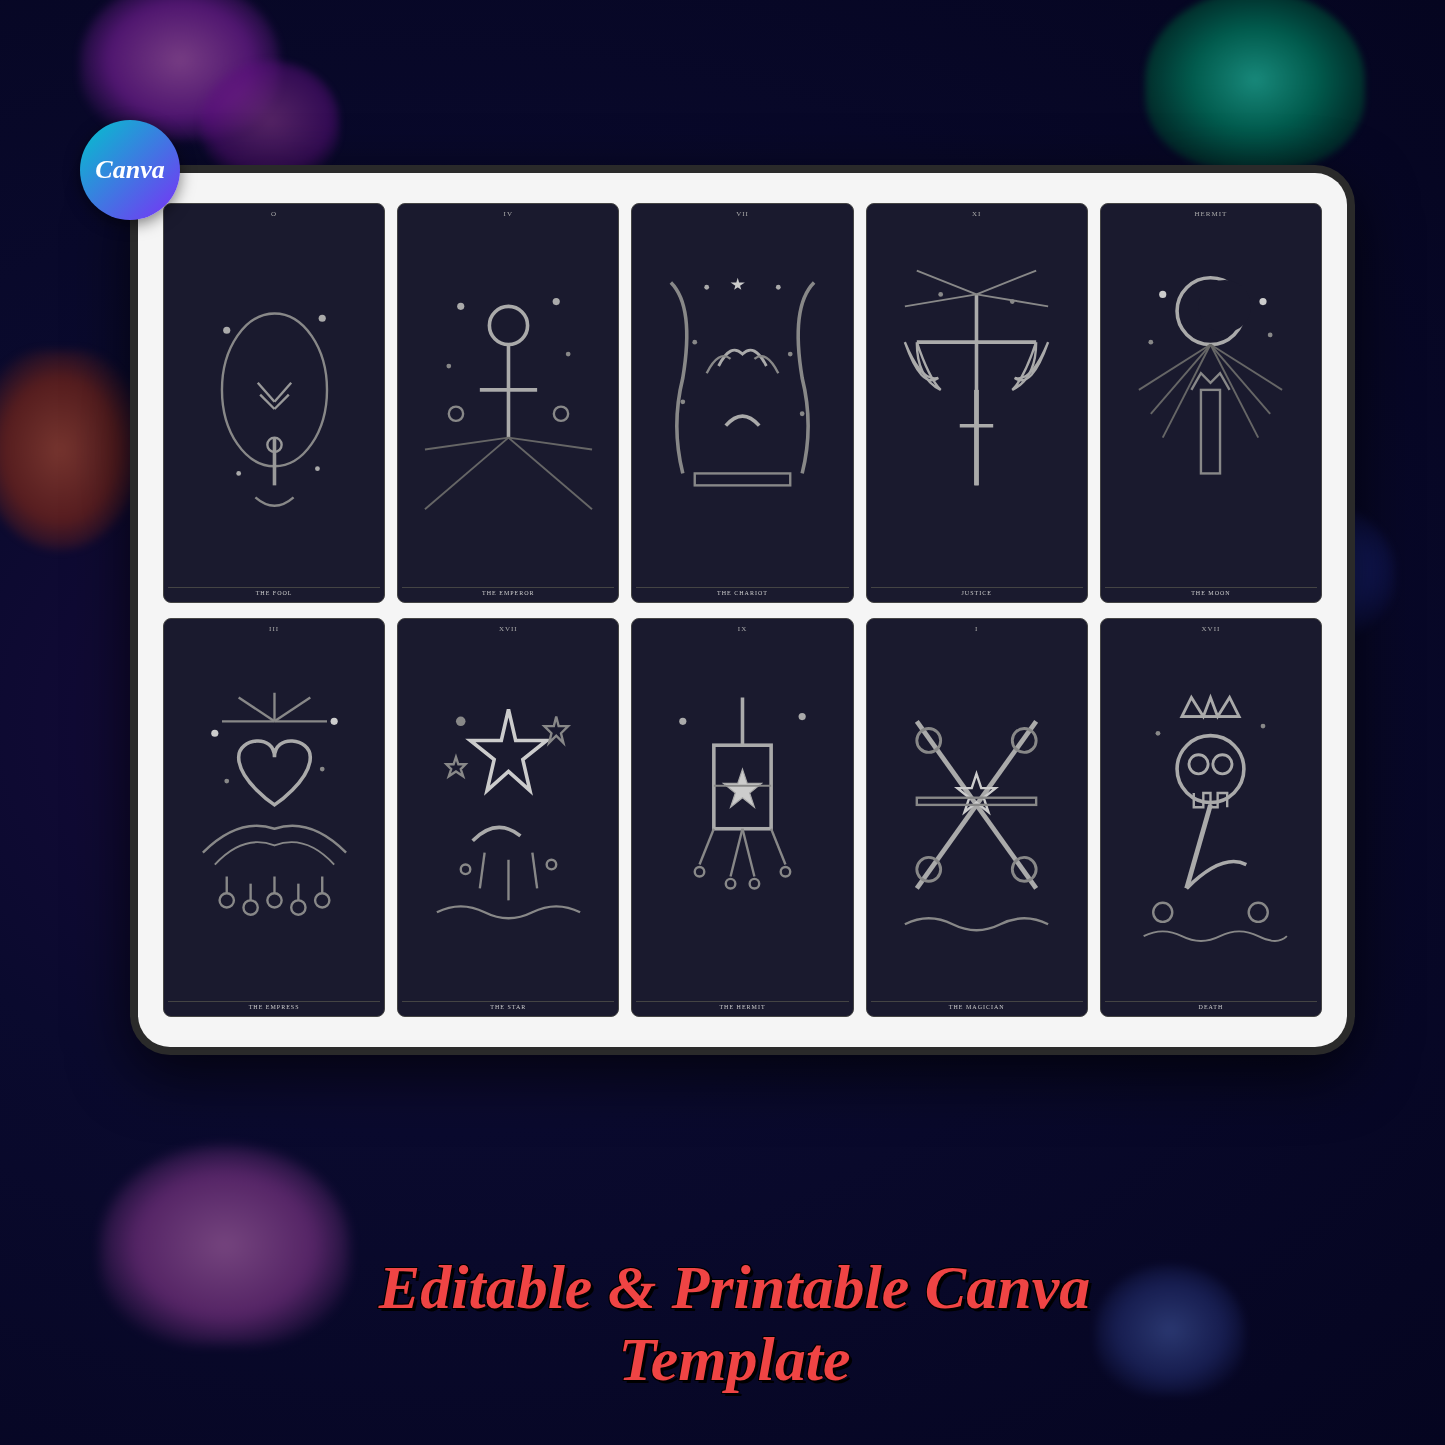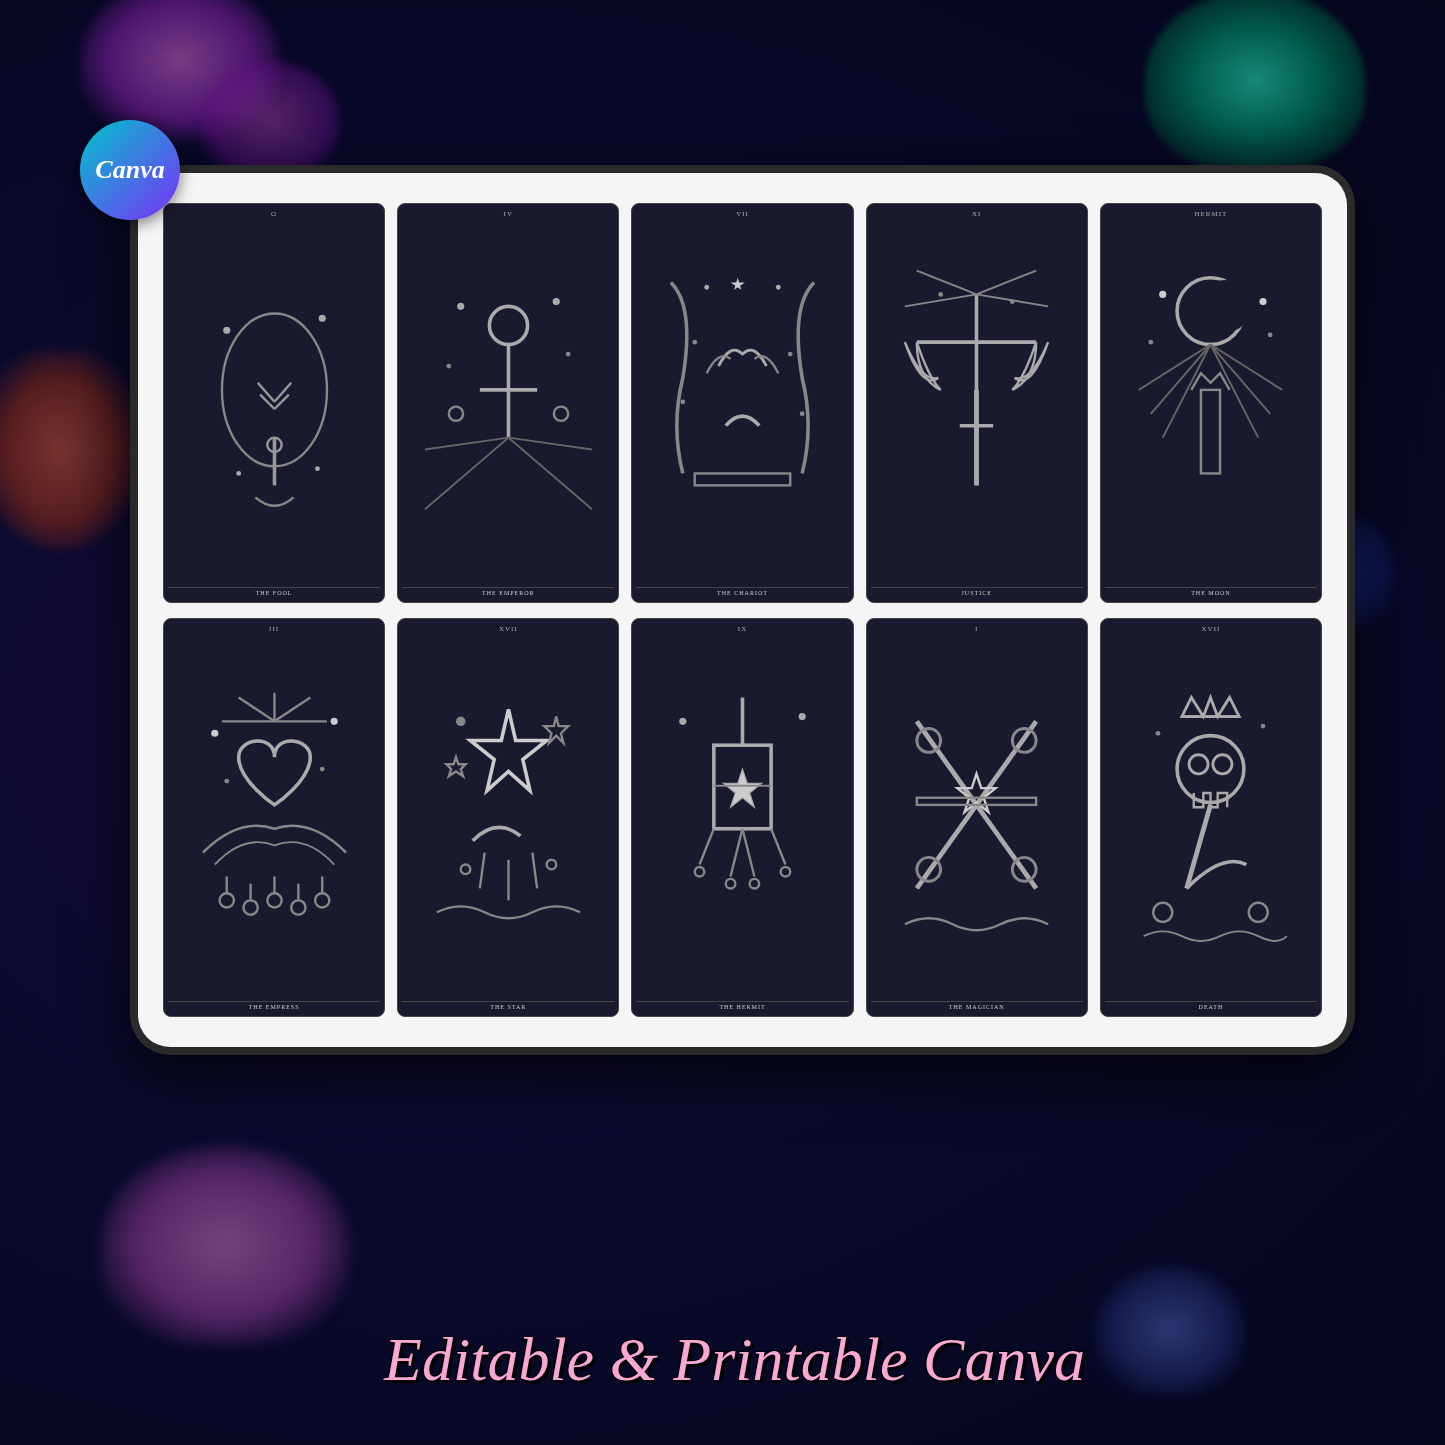--- a/index.html
+++ b/index.html
@@ -182,23 +182,23 @@
       position: absolute;
       bottom: 50px;
       left: 0;
       right: 0;
       text-align: center;
       z-index: 6;
     }
 
     .bottom-text h1 {
       font-size: 62px;
-      font-weight: 400;
+      font-weight: 700;
       font-style: italic;
-      color: #f9a8d4;
+      color: #ef4444;
       text-shadow: 3px 3px 0px #000, -1px -1px 0px #000, 1px -1px 0px #000, -1px 1px 0px #000;
       font-family: 'Georgia', serif;
       line-height: 1.15;
       padding-left: 24px;
     }
   </style>
 </head>
 <body>
 
 <div class="bg"></div>
@@ -506,13 +506,14 @@
         <div class="card-title">DEATH</div>
       </div>
 
     </div>
 
   </div>
 </div>
 
 <div class="bottom-text">
   <h1>Editable &amp; Printable Canva</h1>
+  <h1>Template</h1>
 </div>
 
 </body></html>

